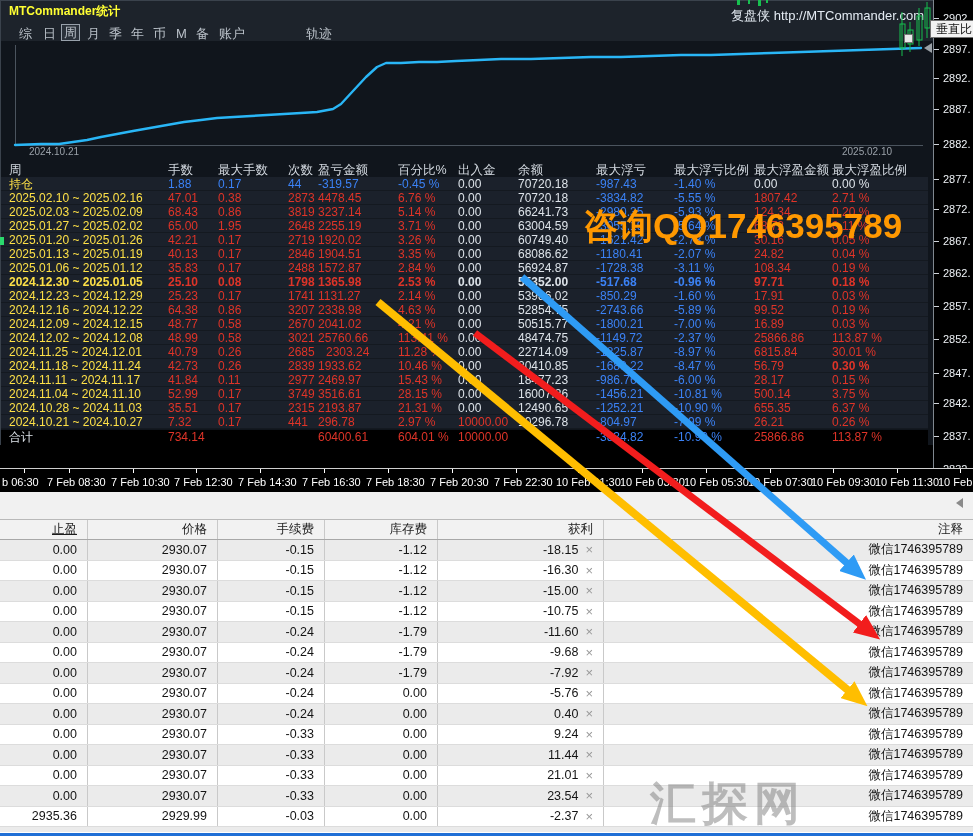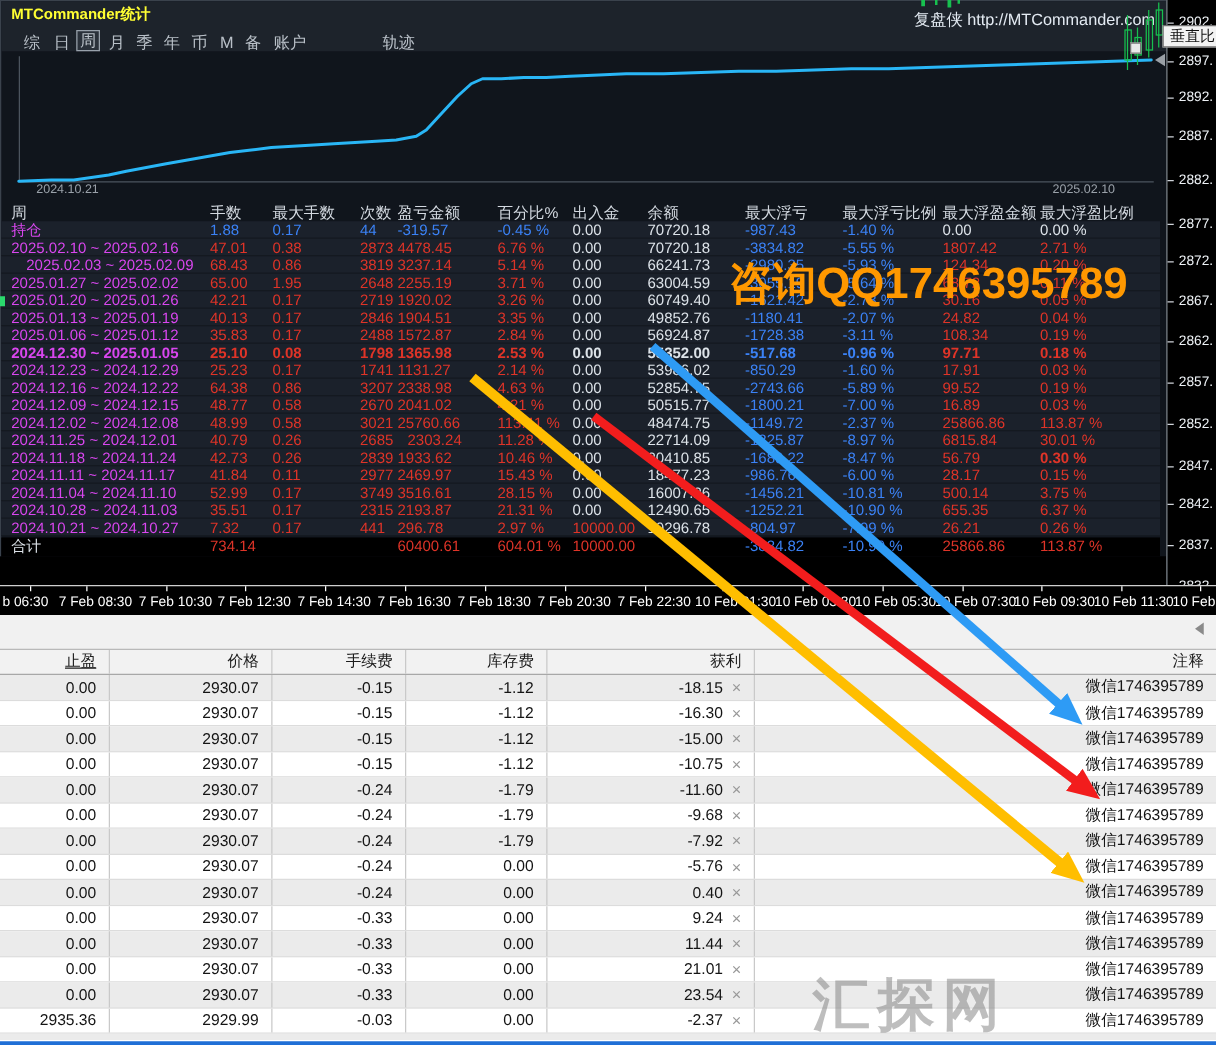--- a/index.html
+++ b/index.html
@@ -18,21 +18,21 @@
   
   #equity-chart{position:absolute;left:0;top:40px;}
   .chart-date{position:absolute;top:145px;font-size:10px;color:#9aa1a9;}
 
   
   #stats-table{position:absolute;left:0;top:160px;width:927px;}
   .s-row{position:absolute;left:0;width:927px;height:14px;line-height:14px;font-size:12px;}
   .s-row.body{background:#1b212b;border-bottom:1px solid #141920;}
   .s-row.total{background:#000;height:15px;line-height:15px;}
   .s-cell{position:absolute;top:0;white-space:nowrap;}
-  .c-label{color:#d946ef;}
+  .c-label{color:#fde047;}
   .c-red{color:#df3428;}
   .c-green{color:#3b82f6;}
   .c-white{color:#dde3e9;}
   .s-head{color:#d3d9e0;font-size:12.5px;}
 
   
   #qq-watermark{position:absolute;left:583px;top:203px;font-size:35px;font-weight:bold;color:#ff9800;z-index:30;white-space:nowrap;}
   #site-watermark{position:absolute;left:650px;top:773px;font-size:46px;font-weight:bold;color:rgba(125,125,125,0.5);z-index:40;letter-spacing:6px;white-space:nowrap;}
 
   
@@ -143,21 +143,21 @@
             <span class="s-cell c-red" style="left: 317px;">4478.45</span>
             <span class="s-cell c-red" style="left: 397px;">6.76 %</span>
             <span class="s-cell c-white" style="left: 457px;">0.00</span>
             <span class="s-cell c-white" style="left: 517px;">70720.18</span>
             <span class="s-cell c-green" style="left: 595px;">-3834.82</span>
             <span class="s-cell c-green" style="left: 673px;">-5.55 %</span>
             <span class="s-cell c-red" style="left: 753px;">1807.42</span>
             <span class="s-cell c-red" style="left: 831px;">2.71 %</span>
           </div>
           <div class="s-row body" style="top: 44px;">
-            <span class="s-cell c-label" style="left: 8px; margin-left: 12px;">2025.02.03 ~ 2025.02.09</span>
+            <span class="s-cell c-label" style="left: 8px;">2025.02.03 ~ 2025.02.09</span>
             <span class="s-cell c-red" style="left: 167px;">68.43</span>
             <span class="s-cell c-red" style="left: 217px;">0.86</span>
             <span class="s-cell c-red" style="left: 287px;">3819</span>
             <span class="s-cell c-red" style="left: 317px;">3237.14</span>
             <span class="s-cell c-red" style="left: 397px;">5.14 %</span>
             <span class="s-cell c-white" style="left: 457px;">0.00</span>
             <span class="s-cell c-white" style="left: 517px;">66241.73</span>
             <span class="s-cell c-green" style="left: 595px;">-2980.35</span>
             <span class="s-cell c-green" style="left: 673px;">-5.93 %</span>
             <span class="s-cell c-red" style="left: 753px;">124.34</span>
@@ -192,21 +192,21 @@
             <span class="s-cell c-red" style="left: 831px;">0.05 %</span>
           </div>
           <div class="s-row body" style="top: 86px;">
             <span class="s-cell c-label" style="left: 8px;">2025.01.13 ~ 2025.01.19</span>
             <span class="s-cell c-red" style="left: 167px;">40.13</span>
             <span class="s-cell c-red" style="left: 217px;">0.17</span>
             <span class="s-cell c-red" style="left: 287px;">2846</span>
             <span class="s-cell c-red" style="left: 317px;">1904.51</span>
             <span class="s-cell c-red" style="left: 397px;">3.35 %</span>
             <span class="s-cell c-white" style="left: 457px;">0.00</span>
-            <span class="s-cell c-white" style="left: 517px;">49852.76</span>
+            <span class="s-cell c-white" style="left: 517px;">68086.62</span>
             <span class="s-cell c-green" style="left: 595px;">-1180.41</span>
             <span class="s-cell c-green" style="left: 673px;">-2.07 %</span>
             <span class="s-cell c-red" style="left: 753px;">24.82</span>
             <span class="s-cell c-red" style="left: 831px;">0.04 %</span>
           </div>
           <div class="s-row body" style="top: 100px;">
             <span class="s-cell c-label" style="left: 8px;">2025.01.06 ~ 2025.01.12</span>
             <span class="s-cell c-red" style="left: 167px;">35.83</span>
             <span class="s-cell c-red" style="left: 217px;">0.17</span>
             <span class="s-cell c-red" style="left: 287px;">2488</span>

